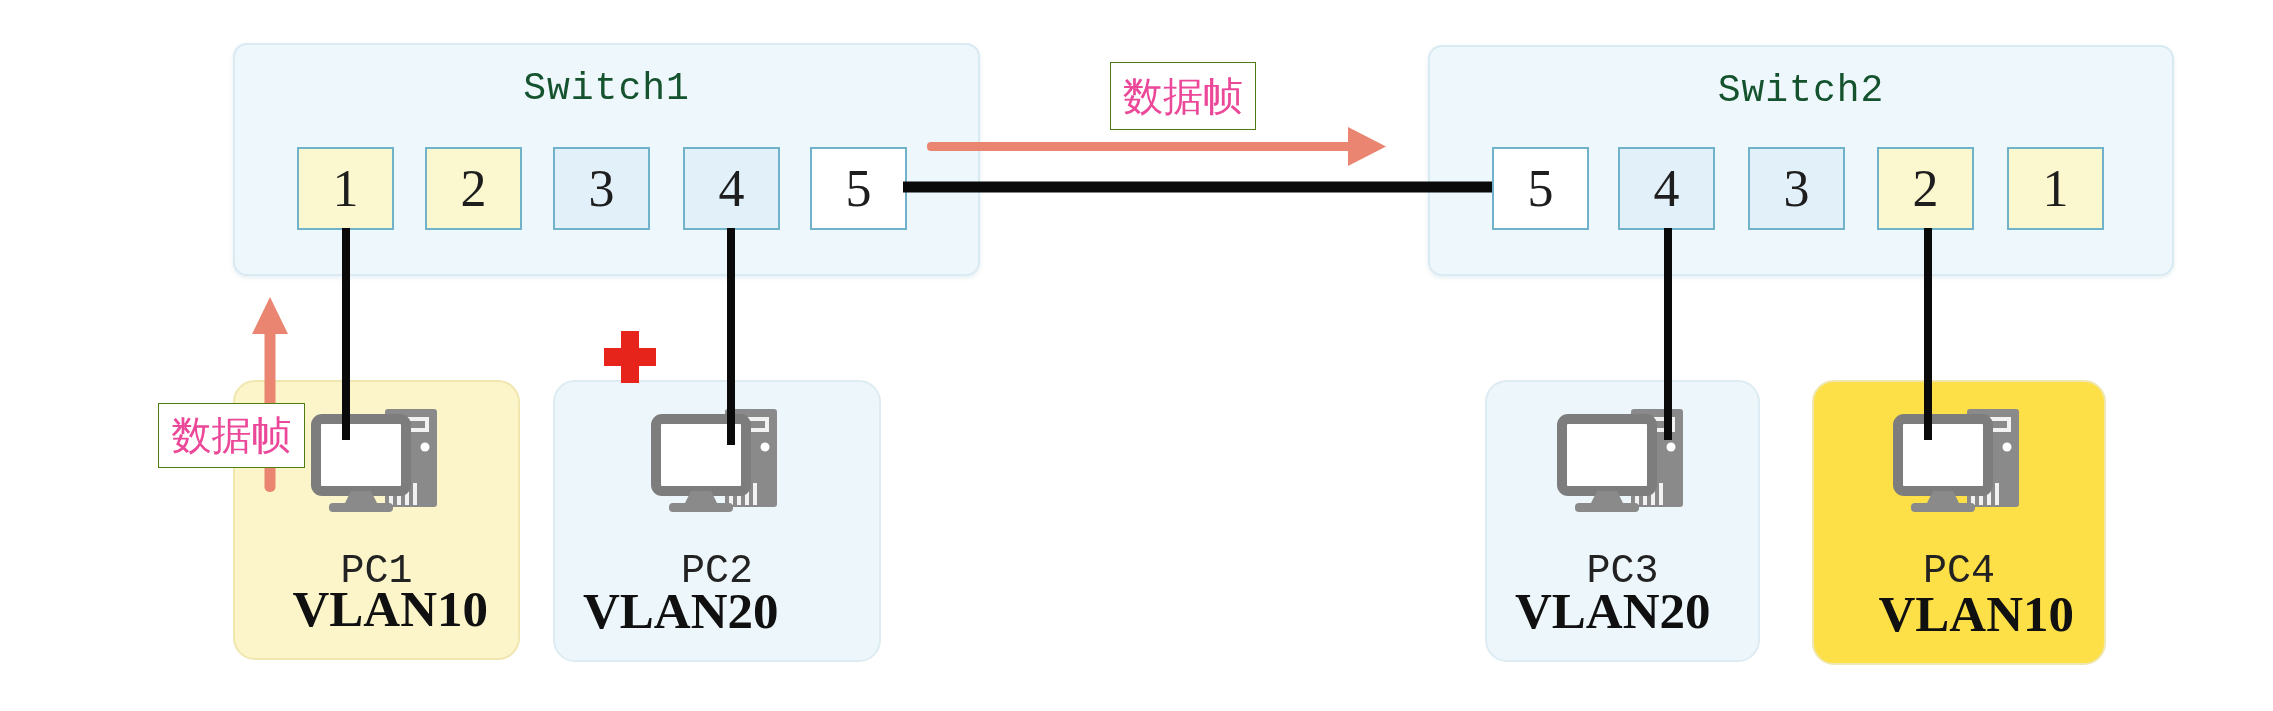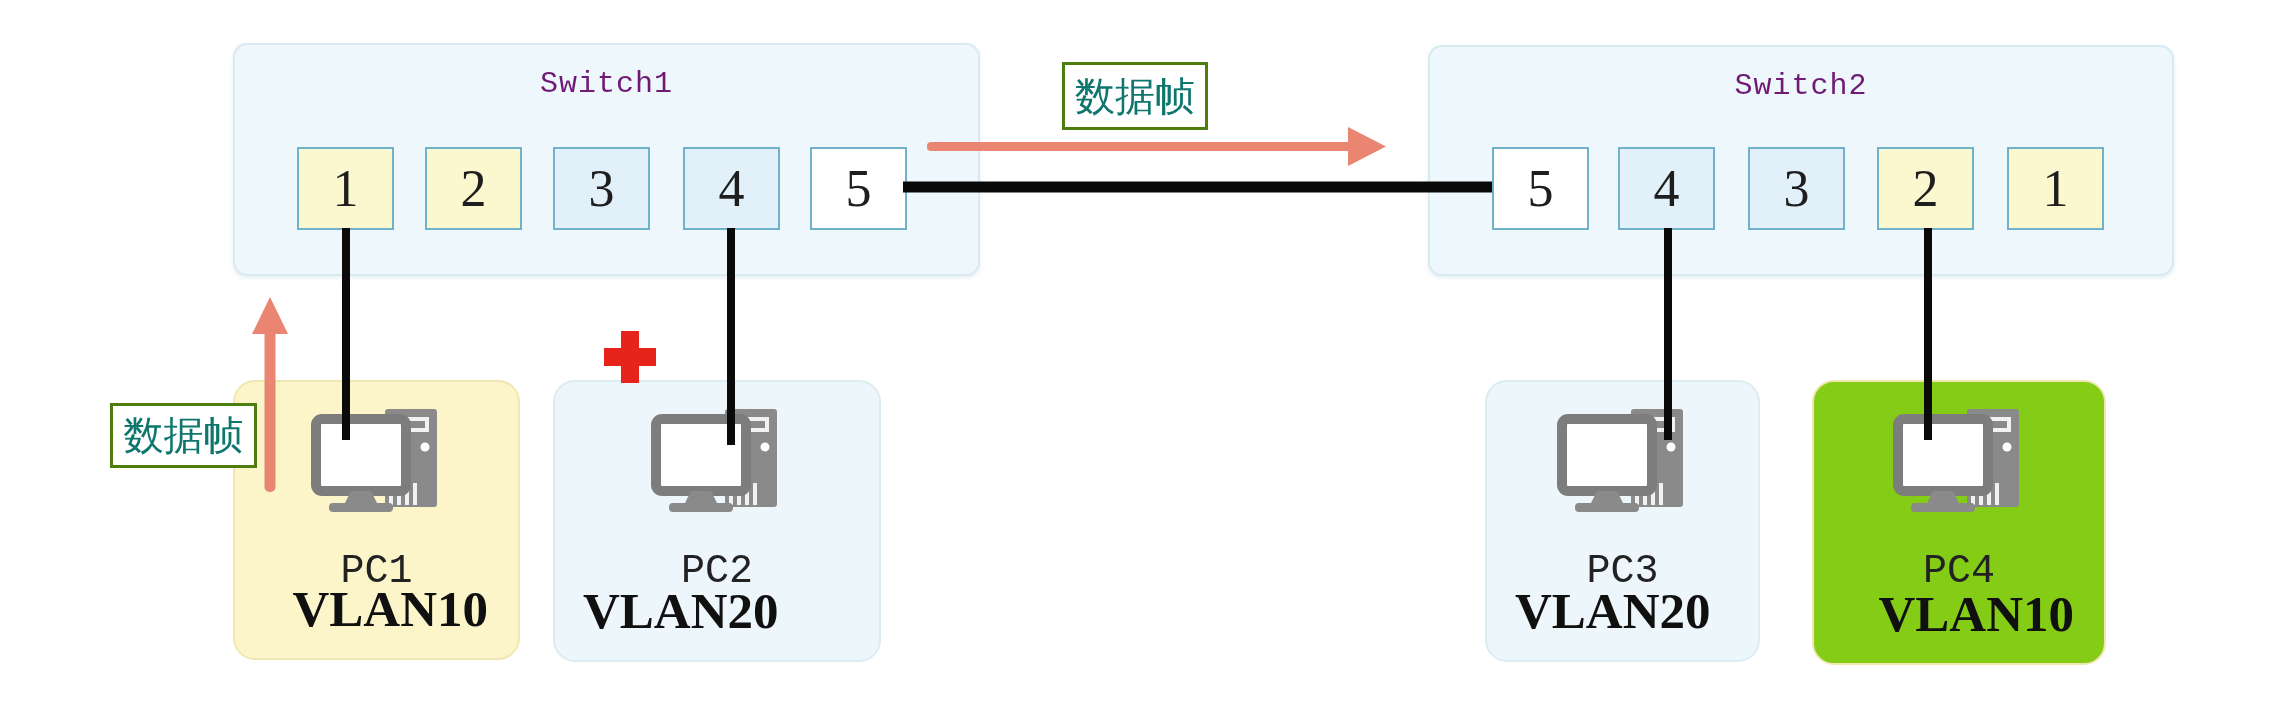--- a/index.html
+++ b/index.html
@@ -9,21 +9,21 @@
   }
   
   .switch-box{
     position:absolute;background:#edf7fc;border:2px solid #d9eaf2;border-radius:14px;
     box-shadow:0 2px 4px rgba(160,190,205,.25);
   }
   .switch1{left:233px;top:43px;width:743px;height:229px;}
   .switch2{left:1428px;top:45px;width:742px;height:227px;}
   .switch-title{
     position:absolute;left:0;right:0;top:22px;text-align:center;
-    font-family:"Liberation Mono",monospace;font-size:30px;color:#701a75;letter-spacing:1px;
+    font-family:"Liberation Mono",monospace;font-size:38px;color:#14532d;letter-spacing:1px;
   }
   
   .port{
     position:absolute;top:147px;width:97px;height:83px;box-sizing:border-box;
     border:2px solid #6fb2ca;display:flex;align-items:center;justify-content:center;
     font-family:"Liberation Serif",serif;font-size:52px;font-weight:500;color:#1e1e1e;
   }
   .s1p1{left:297px;} .s1p2{left:425px;} .s1p3{left:553px;} .s1p4{left:683px;} .s1p5{left:810px;}
   .s2p5{left:1492px;} .s2p4{left:1618px;} .s2p3{left:1748px;} .s2p2{left:1877px;} .s2p1{left:2007px;}
   
@@ -41,23 +41,23 @@
   .pc-name{
     margin-top:36px;font-family:"Liberation Mono",monospace;font-size:40px;color:#222;
   }
   .vlan-label{
     position:absolute;bottom:20px;
     font-family:"Liberation Serif",serif;font-weight:bold;font-size:51px;color:#101010;
   }
   .vlan-left{left:28px;margin-top:48px;} .vlan-right{right:30px;}
   
   .frame-label{
-    position:absolute;background:#ffffff;border:3px solid #4d7c0f;box-sizing:border-box;
+    position:absolute;background:#ffffff;border:1px solid #4d7c0f;box-sizing:border-box;
     display:flex;align-items:center;justify-content:center;
-    font-size:40px;color:#0f766e;z-index:6;
+    font-size:40px;color:#ec4899;z-index:6;margin-left:48px;
   }
   .frame-label-top{left:1062px;top:62px;width:146px;height:68px;}
   .frame-label-left{left:110px;top:403px;width:147px;height:65px;}
   
   .overlay{position:absolute;left:0;top:0;width:2273px;height:711px;z-index:4;pointer-events:none;}
   .pc-box{z-index:2;} .switch-box{z-index:1;} .port{z-index:3;}
   .pc-icon{position:relative;z-index:5;}
 </style>
 </head>
 <body>
@@ -174,21 +174,21 @@
           <line x1="104" y1="76" x2="104" y2="98"></line>
       </g>
       <rect x="5" y="12" width="90" height="72" rx="6" fill="#ffffff" stroke="#7d7d7d" stroke-width="10"></rect>
       <polygon points="40,84 60,84 66,96 34,96" fill="#8a8a8a"></polygon>
       <rect x="18" y="96" width="64" height="9" rx="4" fill="#8a8a8a"></rect>
     </svg>
     <div class="pc-name">PC3</div>
     <div class="vlan-label vlan-left">VLAN20</div>
   </div>
 
-  <div class="pc-box pc-yellow pc4" style="background-color: #84cc16;">
+  <div class="pc-box pc-yellow pc4" style="background-color: #fde047;">
     <svg class="pc-icon" viewBox="0 0 132 106">
       <rect x="74" y="2" width="52" height="98" rx="3" fill="#8a8a8a"></rect>
       <rect x="82" y="12" width="34" height="11" fill="none" stroke="#f2f2f2" stroke-width="4"></rect>
       <circle cx="114" cy="40" r="4.5" fill="#ffffff"></circle>
       <g stroke="#f2f2f2" stroke-width="4">
         <line x1="80" y1="72" x2="80" y2="98"></line>
           <line x1="88" y1="76" x2="88" y2="98"></line>
         <line x1="96" y1="76" x2="96" y2="98"></line>
           <line x1="104" y1="76" x2="104" y2="98"></line>
       </g>

